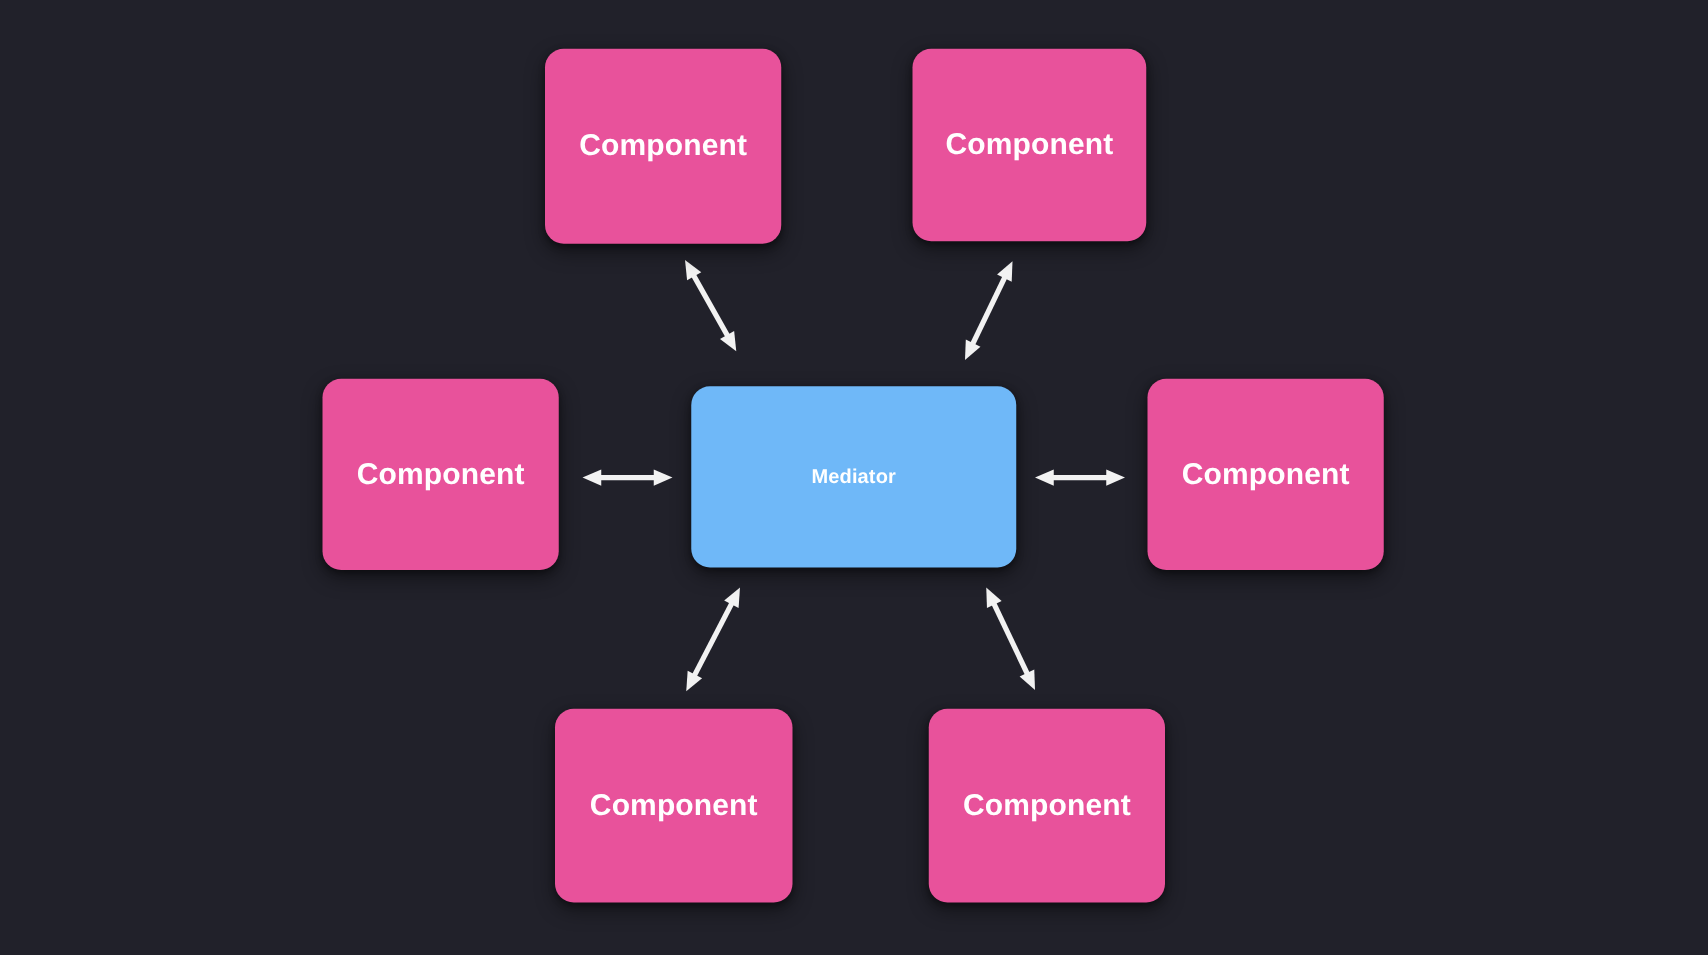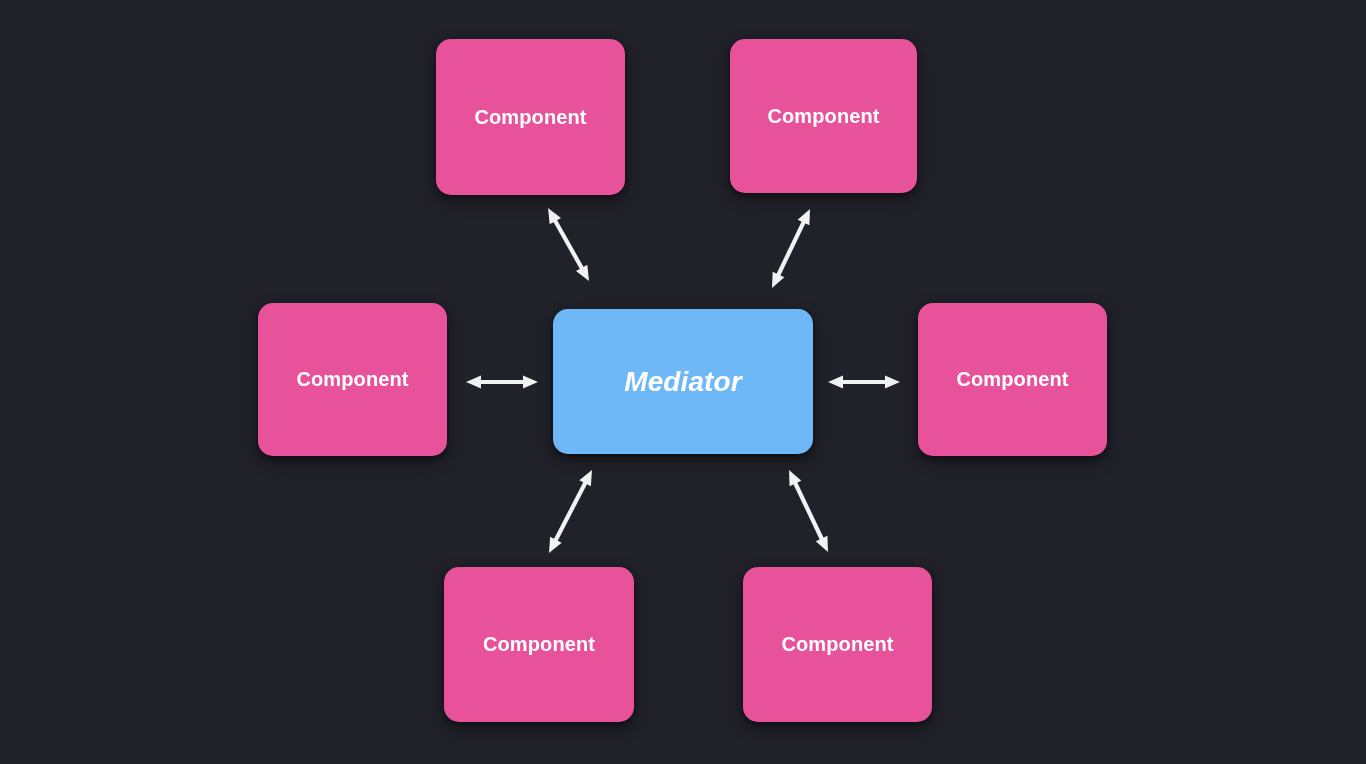--- a/index.html
+++ b/index.html
@@ -44,25 +44,24 @@
     background: #6fb8f8;
   }
   .node-label {
     color: #ffffff;
     font-weight: bold;
     letter-spacing: 0.1px;
     white-space: nowrap;
     -webkit-font-smoothing: antialiased;
   }
   .label-component {
-    font-size: 20px;
+    font-size: 24px;
   }
   .label-mediator {
-    font-size: 28px;
-    font-style: italic;
+    font-size: 16px;
   }
 </style>
 </head>
 <body>
 
 <div id="stage">
 
   <svg id="arrow-layer" viewBox="0 0 1366 764" xmlns="http://www.w3.org/2000/svg">
       <g>
         <line x1="583.8582122316199" y1="271.84510958312796" x2="553.1417877683801" y2="217.15489041687206" stroke="#f2f2f2" stroke-width="4.2" stroke-linecap="butt"></line>

